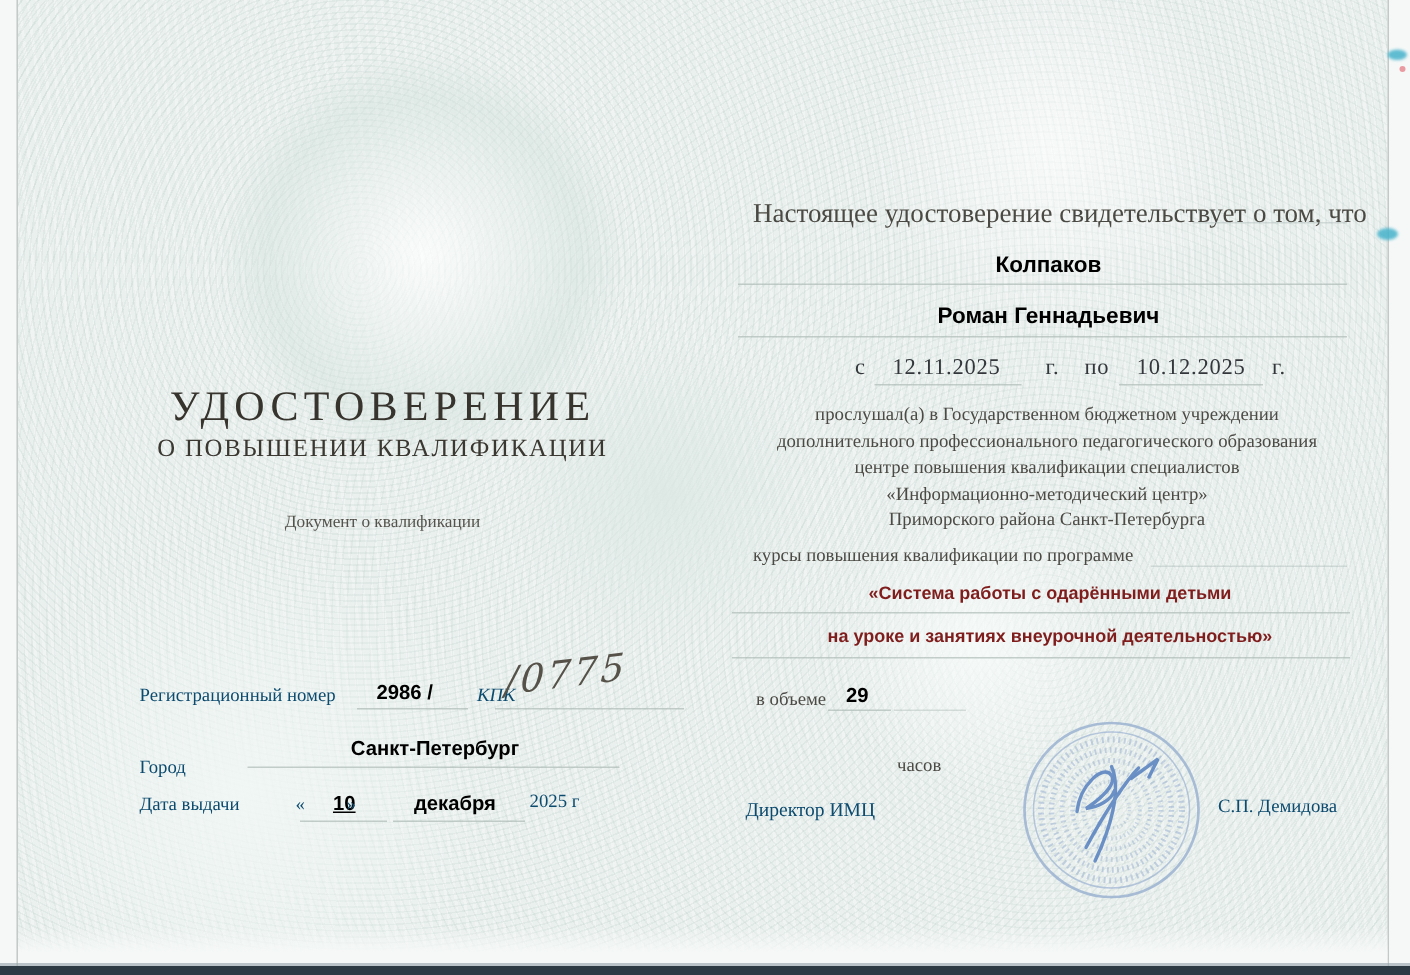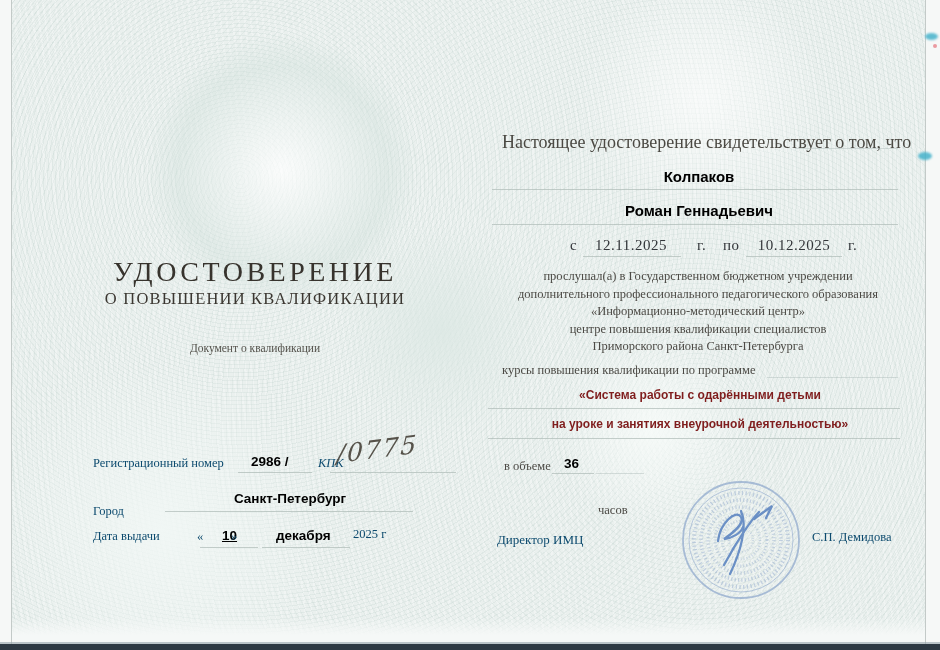--- a/index.html
+++ b/index.html
@@ -105,35 +105,35 @@
   <div class="uline" style="left:583px;top:256px;width:98px;"></div>
   <div class="t date-serif" style="left:697px;top:237px;">г.</div>
   <div class="t date-serif" style="left:723px;top:237px;">по</div>
   <div class="t date-serif center" style="left:748px;top:237px;width:92px;">10.12.2025</div>
   <div class="uline" style="left:746px;top:256px;width:96px;"></div>
   <div class="t date-serif" style="left:848px;top:237px;">г.</div>
 
   <div class="t serif body-par center" style="left:498px;top:268px;width:400px;">
     <div>прослушал(а) в Государственном бюджетном учреждении</div>
     <div>дополнительного профессионального педагогического образования</div>
+    <div>центре повышения квалификации специалистов</div>
     <div>«Информационно-методический центр»</div>
-    <div>центре повышения квалификации специалистов</div>
     <div>Приморского района Санкт-Петербурга</div>
   </div>
 
   <div class="t serif body-par" style="left:502px;top:362px;">курсы повышения квалификации по программе</div>
   <div class="uline faint" style="left:767px;top:377px;width:131px;"></div>
 
   <div class="t sansb program center" style="left:495px;top:388px;width:410px;">«Система работы с одарёнными детьми</div>
   <div class="uline" style="left:488px;top:408px;width:412px;"></div>
   <div class="t sansb program center" style="left:495px;top:417px;width:410px;">на уроке и занятиях внеурочной деятельностью»</div>
   <div class="uline" style="left:488px;top:438px;width:412px;"></div>
 
   <div class="t serif body-par" style="left:504px;top:458px;">в объеме</div>
-  <div class="t sansb fill" style="left:564px;top:456px;">36</div>
+  <div class="t sansb fill" style="left:564px;top:456px;">29</div>
   <div class="uline" style="left:552px;top:473px;width:42px;"></div>
   <div class="t serif body-par" style="left:598px;top:458px;margin-top:44px;">часов</div>
   <div class="uline faint" style="left:596px;top:473px;width:48px;"></div>
 
   <div class="t serif" style="left:497px;top:532px;font-size:13px;">Директор ИМЦ</div>
   <div class="t serif" style="left:812px;top:530px;font-size:12.5px;">С.П. Демидова</div>
 
   <svg class="stamp" viewBox="0 0 126 126">
     <g fill="none" stroke="#93abce">
       <circle cx="63" cy="63" r="58" stroke-width="1.8" opacity=".85"></circle>

